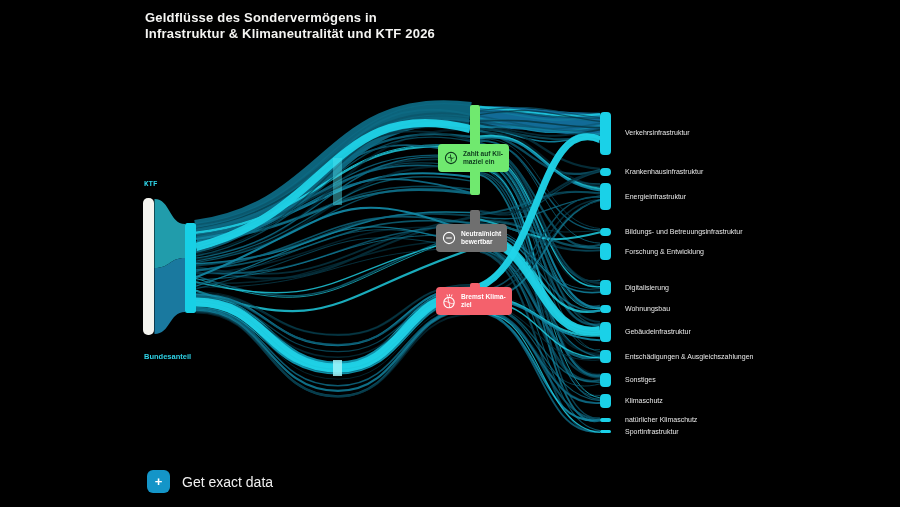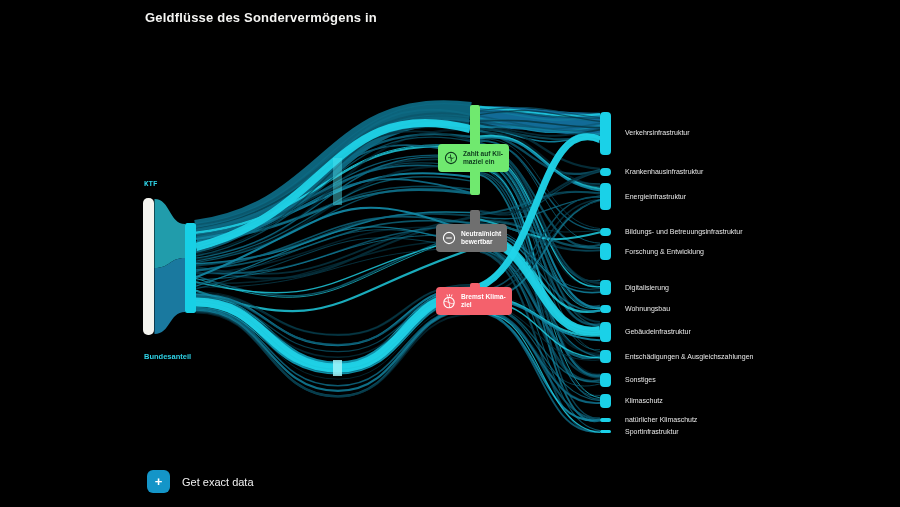--- a/index.html
+++ b/index.html
@@ -12,21 +12,21 @@
   .assess-box{position:absolute;display:flex;align-items:center;gap:5px;
               border-radius:4px;padding:0 6px;height:28px;box-sizing:border-box;z-index:3;}
   .assess-text{font-size:6.6px;font-weight:700;line-height:7.6px;}
   .assess-icon{flex:0 0 auto;display:flex;}
   .tgt-label{position:absolute;left:625px;color:#e8e8e8;font-size:7px;line-height:8px;
              white-space:nowrap;z-index:3;}
   .footer{position:absolute;left:147px;top:470px;display:flex;align-items:center;gap:12px;}
   .plus-btn{width:23px;height:23px;border-radius:6px;background:#1495c8;border:none;
             color:#fff;font-size:13px;font-weight:700;display:flex;align-items:center;
             justify-content:center;cursor:pointer;padding:0;line-height:1;}
-  .footer-label{color:#f0f0f0;font-size:11px;}
+  .footer-label{color:#f0f0f0;font-size:14px;}
 </style>
 </head>
 <body>
 
 <div id="stage">
   <svg id="sankey" width="900" height="507">
       <g>
         <path d="M196,233C333,215 333,97 470,115" fill="none" stroke="#0d6b86" stroke-width="26" opacity="0.92"></path>
         <path d="M196,302C267,302 267,368 338,368C404,368 404,294 470,294" fill="none" stroke="#11a0ba" stroke-width="13" opacity="0.9"></path>
         <path d="M480,117C540,117 540,124 600,124" fill="none" stroke="#1474a4" stroke-width="22" opacity="0.92"></path>
@@ -228,20 +228,21 @@
         <rect x="600" y="350" width="11" height="13" fill="#1ad1e8" rx="4"></rect>
         <rect x="600" y="373" width="11" height="14" fill="#1ad1e8" rx="4"></rect>
         <rect x="600" y="394" width="11" height="14" fill="#1ad1e8" rx="4"></rect>
         <rect x="600" y="418" width="11" height="4" fill="#1ad1e8" rx="2"></rect>
         <rect x="600" y="430" width="11" height="3" fill="#1ad1e8" rx="1.5"></rect>
       </g>
     </svg>
 
   <div class="title">
     <div>Geldflüsse des Sondervermögens in</div>
+    <div>Infrastruktur &amp; Klimaneutralität und KTF 2026</div>
   </div>
 
   <div class="src-label" style="top:180px;font-family:Liberation Mono, monospace;">KTF</div>
   <div class="src-label" style="top:352px;">Bundesanteil</div>
 
   <div class="assess-box" style="left:438px;top:144px;background:#70e96f;color:#0d3a1d;">
     <span class="assess-icon">
       <svg width="14" height="14" viewBox="0 0 14 14">
         <circle cx="7" cy="7" r="5.6" fill="none" stroke="#0d3a1d" stroke-width="1.1"></circle>
         <path d="M4 7 C5.5 5, 8.5 9, 10 6.5 M6.5 3.5 C6 5.5, 8 8.5, 7.2 10.5" fill="none" stroke="#0d3a1d" stroke-width="0.9"></path>

